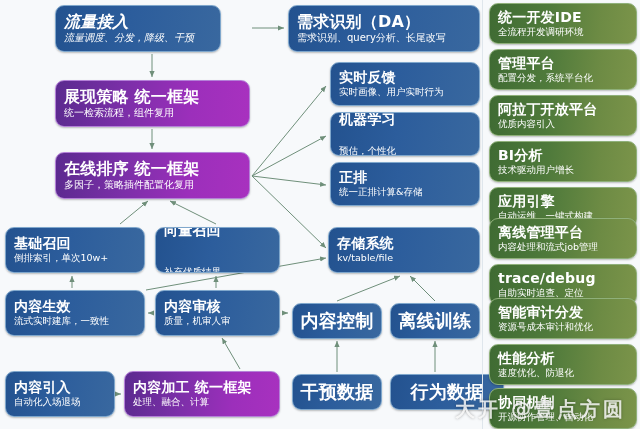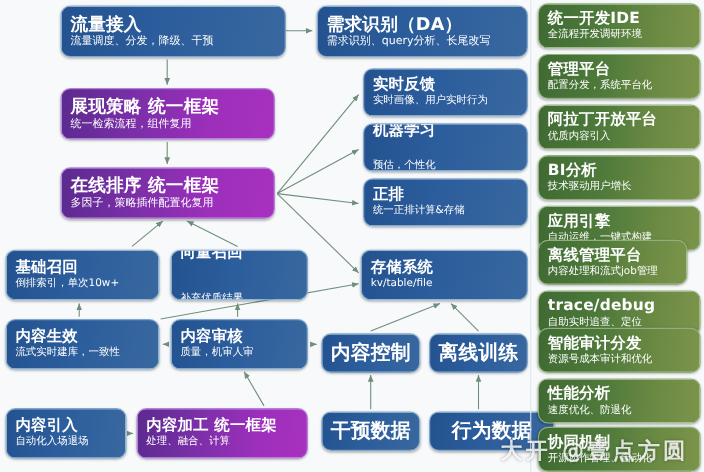--- a/index.html
+++ b/index.html
@@ -116,21 +116,21 @@
         <path d="M 240 369 L 222 338" marker-end="url(#ah)"></path>
         <path d="M 337 301 L 400 276" marker-end="url(#ah)"></path>
         <path d="M 435 301 L 410 276" marker-end="url(#ah)"></path>
         <path d="M 337 372 L 337 341" marker-end="url(#ah)"></path>
         <path d="M 435 372 L 435 341" marker-end="url(#ah)"></path>
         <path d="M 282 313 L 288 313" marker-end="url(#ah)"></path>
       </g>
   </svg>
 
   <div id="node-layer">
-      <div class="node blue t-lg" style="left: 55px; top: 5px; width: 205px; height: 47px;">
+      <div class="node blue t-lg" style="left: 55px; top: 5px; width: 166px; height: 47px; font-style: italic;">
         <div class="title">流量接入</div>
         <div class="sub">流量调度、分发，降级、干预</div>
       </div>
       <div class="node blue t-lg" style="left: 288px; top: 5px; width: 192px; height: 47px;">
         <div class="title">需求识别（DA）</div>
         <div class="sub">需求识别、query分析、长尾改写</div>
       </div>
       <div class="node purple t-lg" style="left: 55px; top: 80px; width: 195px; height: 47px;">
         <div class="title">展现策略 统一框架</div>
         <div class="sub">统一检索流程，组件复用</div>
@@ -206,21 +206,21 @@
         <div class="sub">优质内容引入</div>
       </div>
       <div class="node green t-grn" style="left: 489px; top: 141px; width: 148px; height: 41px;">
         <div class="title">BI分析</div>
         <div class="sub">技术驱动用户增长</div>
       </div>
       <div class="node green t-grn" style="left: 489px; top: 187px; width: 148px; height: 41px;">
         <div class="title">应用引擎</div>
         <div class="sub">自动运维，一键式构建</div>
       </div>
-      <div class="node green t-grn" style="left: 489px; top: 218px; width: 136px; height: 41px;">
+      <div class="node green t-grn" style="left: 489px; top: 218px; width: 148px; height: 41px;">
         <div class="title">离线管理平台</div>
         <div class="sub">内容处理和流式job管理</div>
       </div>
       <div class="node green t-grn" style="left: 489px; top: 264px; width: 148px; height: 41px;">
         <div class="title">trace/debug</div>
         <div class="sub">自助实时追查、定位</div>
       </div>
       <div class="node green t-grn" style="left: 489px; top: 298px; width: 148px; height: 41px;">
         <div class="title">智能审计分发</div>
         <div class="sub">资源号成本审计和优化</div>

